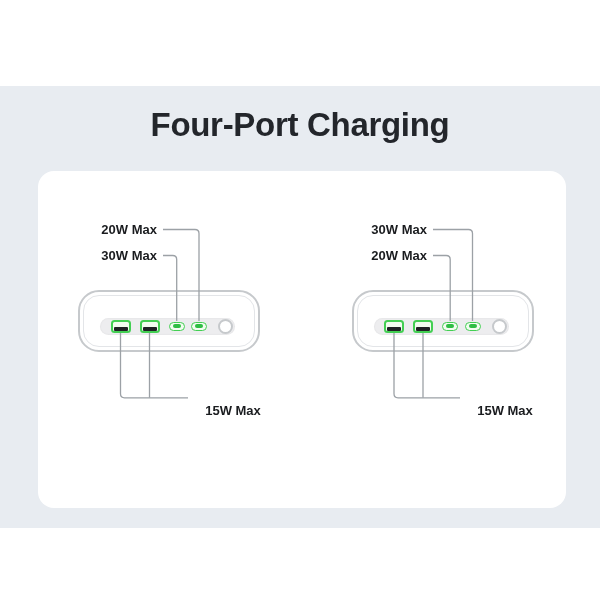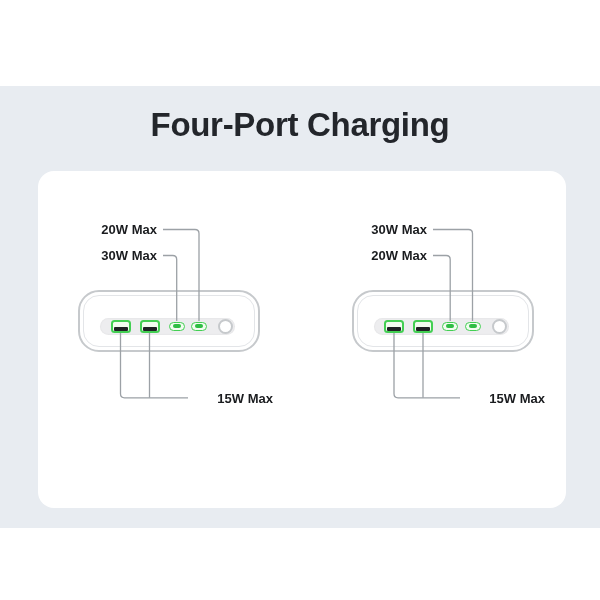--- a/index.html
+++ b/index.html
@@ -23,21 +23,21 @@
     position:absolute;left:38px;top:171px;width:528px;height:337px;
     background:var(--panel-bg,#ffffff);border-radius:16px;
   }
 
   .label{
     position:absolute;width:117px;height:17px;line-height:17px;
     font-size:13px;font-weight:bold;color:var(--label-text,#1a1c1f);
     white-space:nowrap;
   }
   .lbl-right{text-align:right;}
-  .lbl-left{text-align:right;width:80px;}
+  .lbl-left{text-align:center;width:80px;margin-top:12px;}
 
   .device{position:absolute;top:290px;width:182px;height:62px;}
   .foot{
     position:absolute;top:45px;height:10px;width:16px;z-index:0;
     background:#fff;border:1.5px solid var(--outline-gray,#c6c9cc);
     border-radius:0 0 5px 5px;
   }
   .device-body{
     position:absolute;inset:0;z-index:1;background:#fff;
     border:2px solid var(--outline-gray,#c6c9cc);border-radius:21px;

